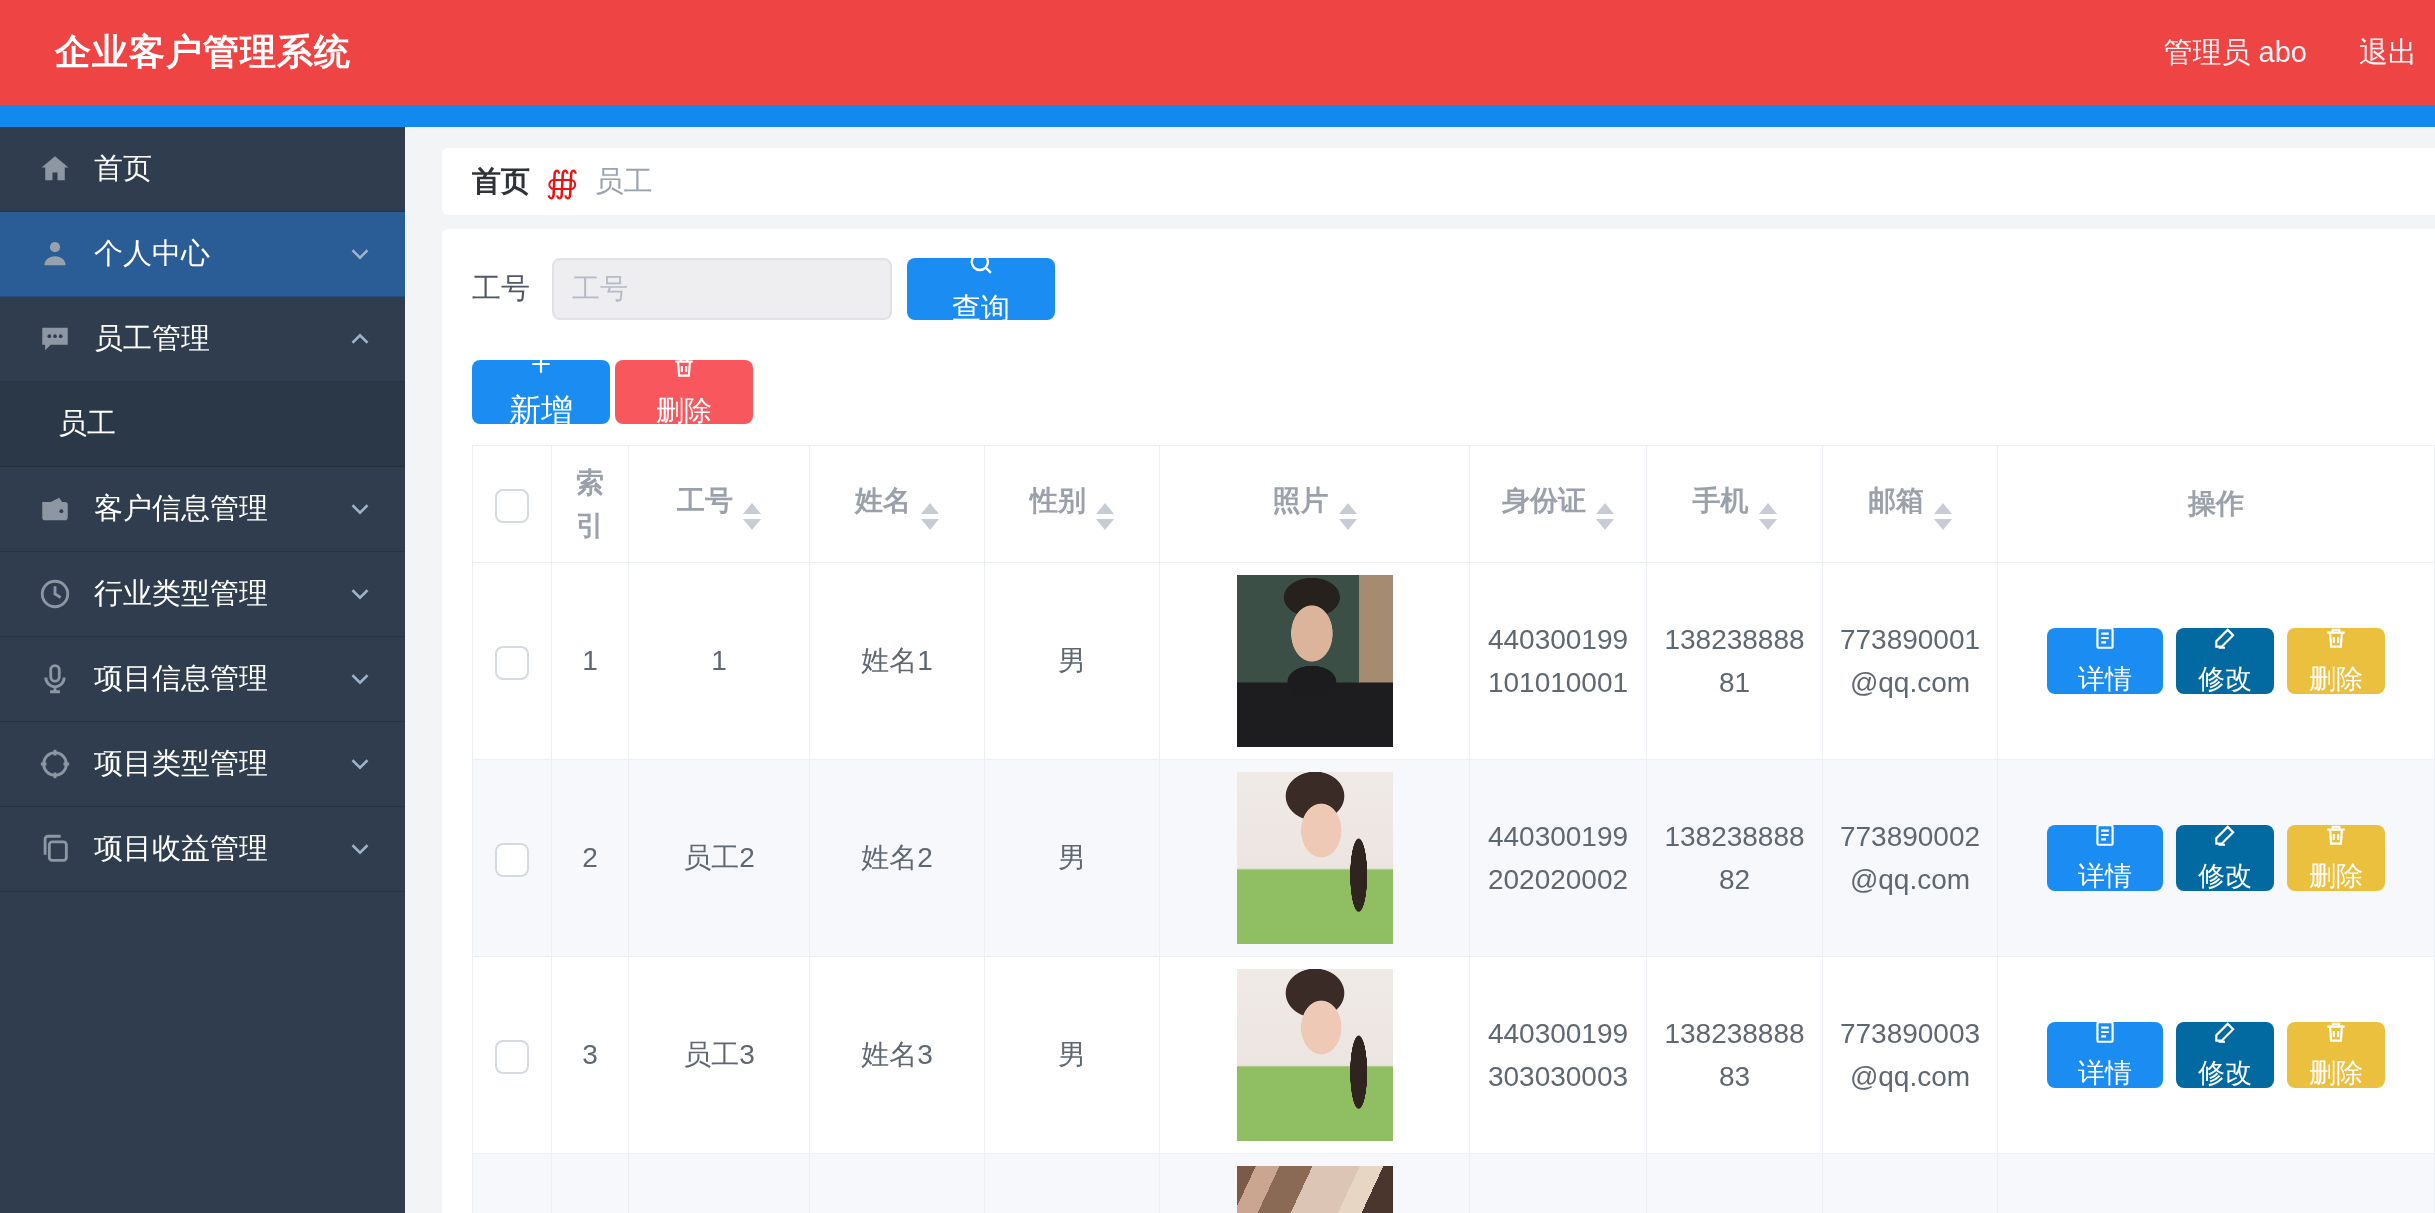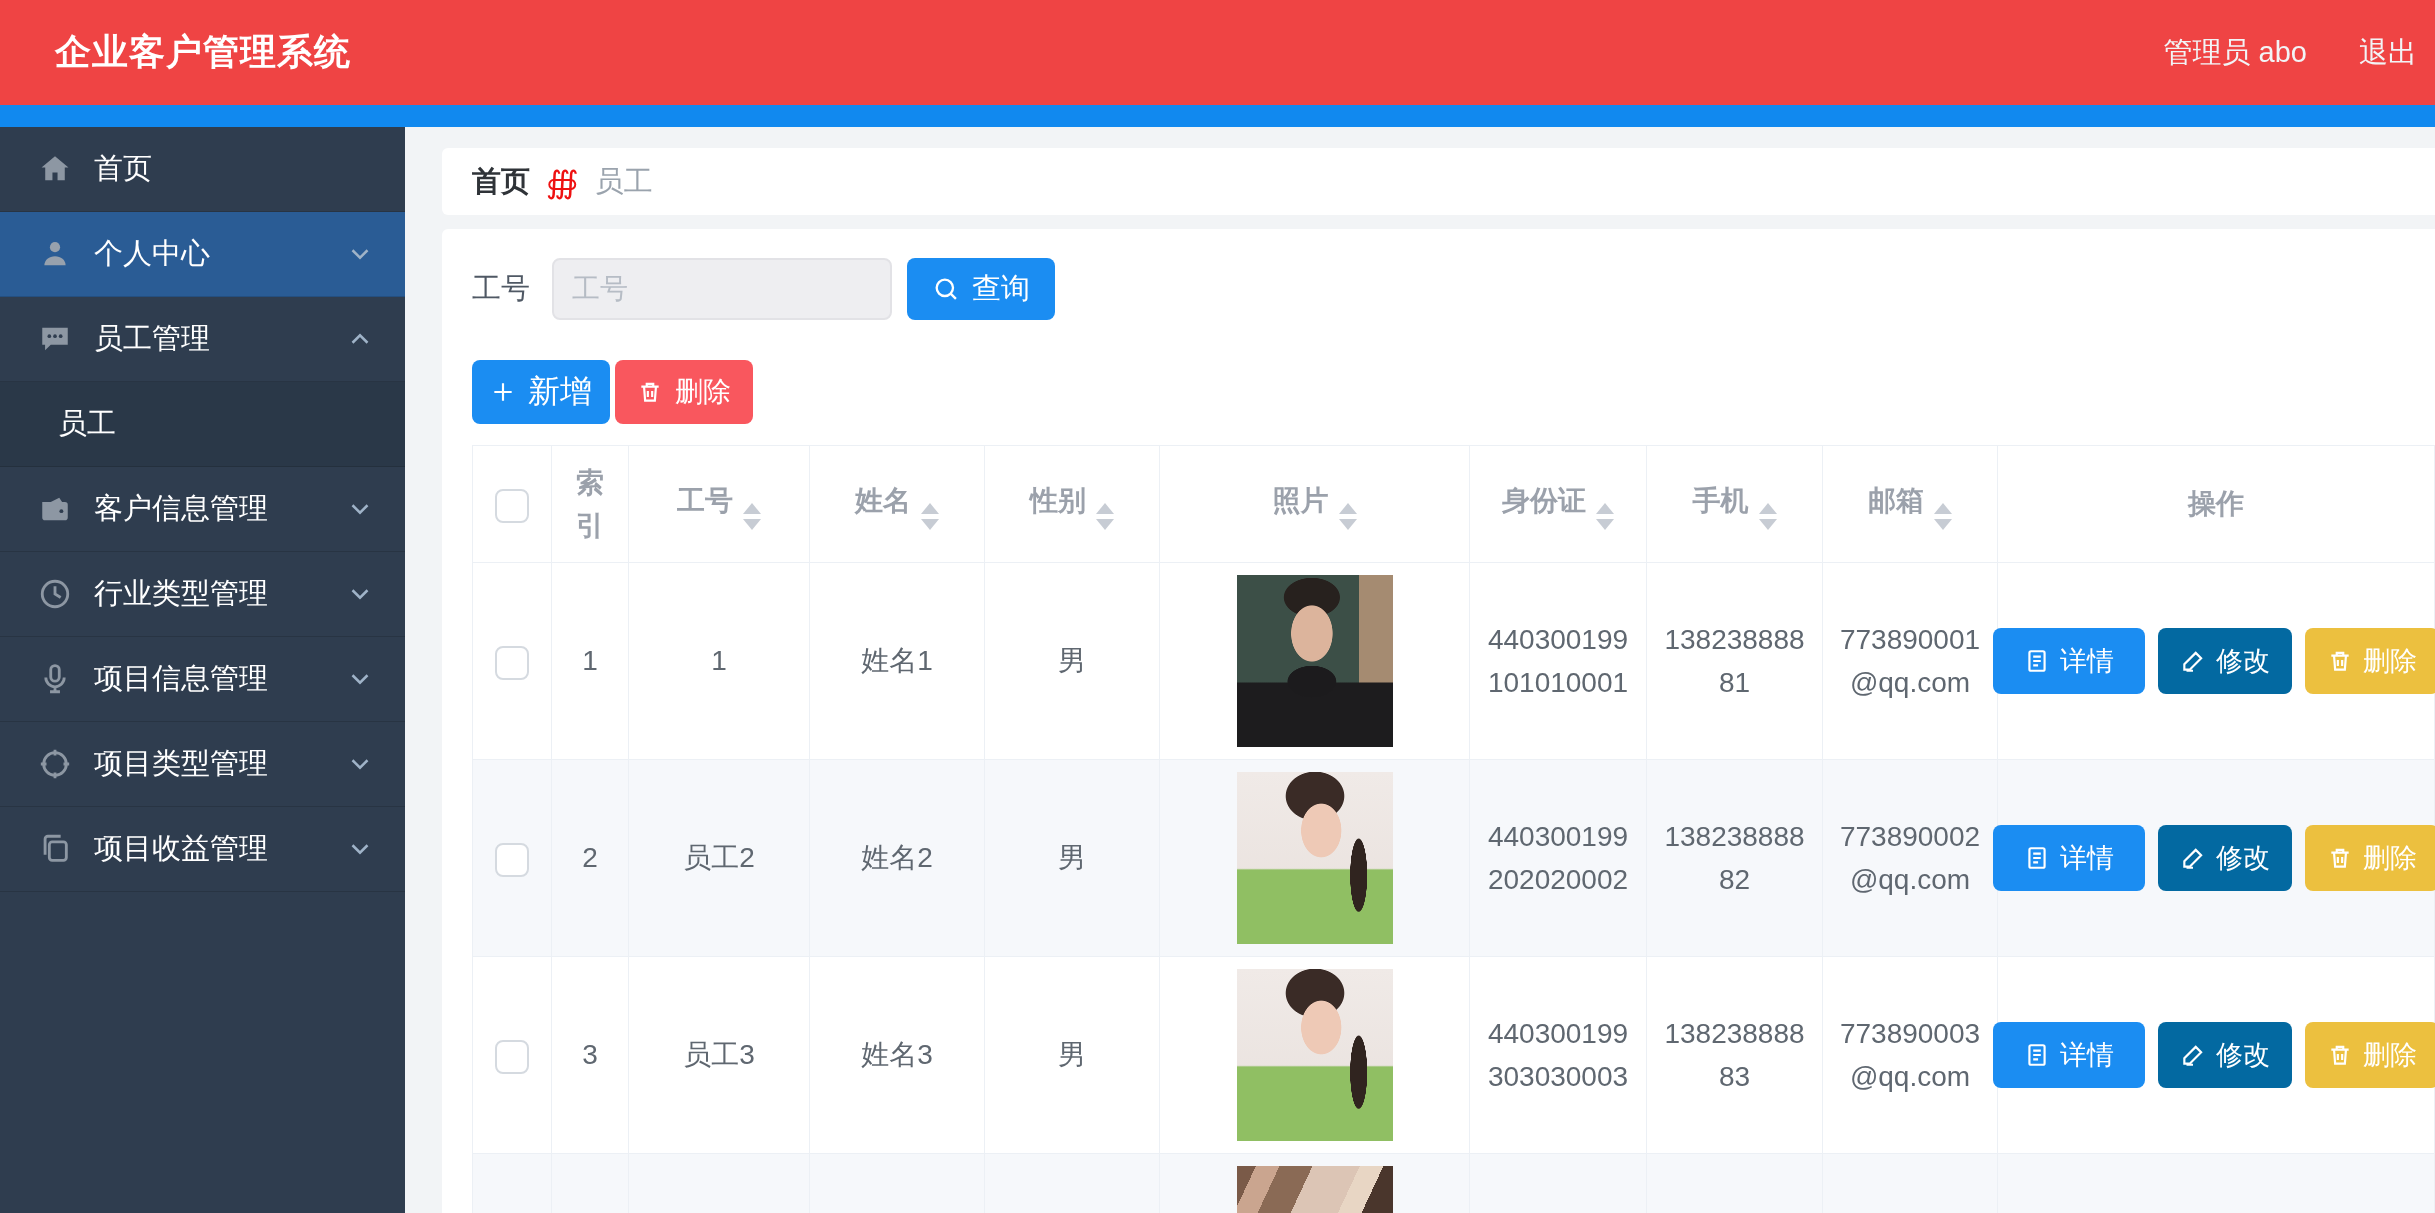--- a/index.html
+++ b/index.html
@@ -63,21 +63,21 @@
   .search-input {
     width: 340px; height: 62px; background: #eeeef1;
     border: 2px solid #e2e2e6; border-radius: 8px;
     font-size: 28px; color: #303133; padding: 0 18px; outline: none;
     font-family: inherit;
   }
   .search-input::placeholder { color: #b6bcc5; }
   .btn {
     display: inline-flex; align-items: center; justify-content: center;
     border: none; border-radius: 8px; color: #ffffff; cursor: pointer;
-    font-family: inherit; gap: 12px; white-space: nowrap;
+    font-family: inherit; gap: 12px; white-space: nowrap; flex-direction: column;
   }
   .btn svg { flex: none; }
   .btn-query { width: 148px; height: 62px; font-size: 29px; background: #1b8df2; margin-left: 15px; }
   .action-row { margin-top: 40px; display: flex; gap: 5px; }
   .btn-add { width: 138px; height: 64px; font-size: 32px; background: #1b8df2; }
   .btn-del { width: 138px; height: 64px; font-size: 28px; background: #f9575e; }
 
   
   .emp-table {
     margin-top: 21px; width: 1963px;

